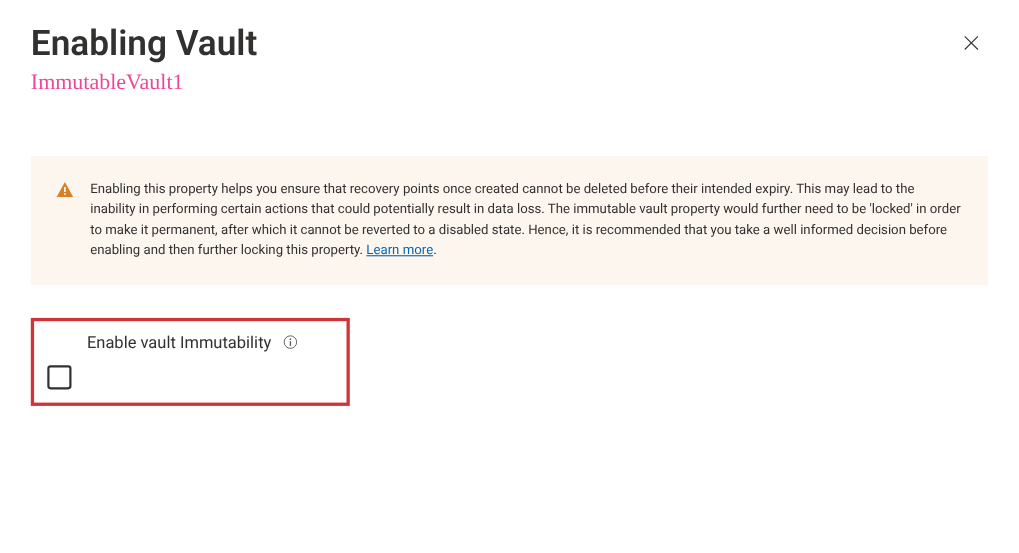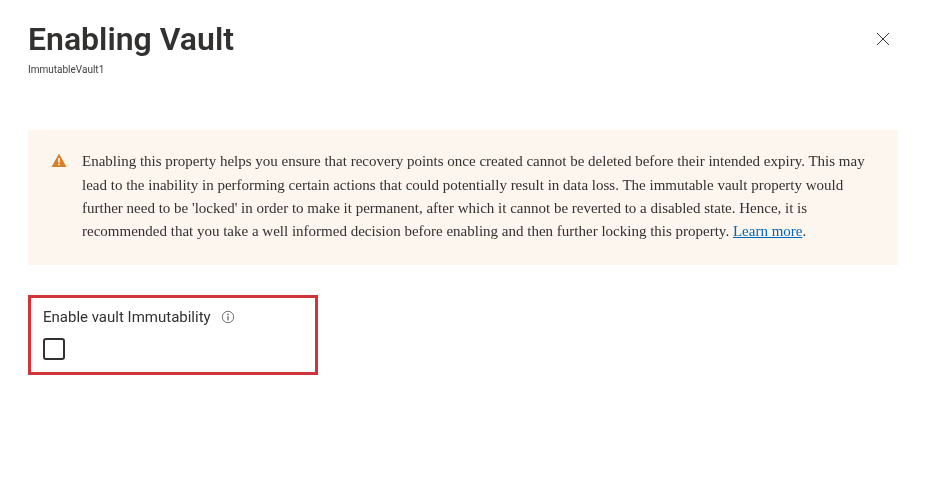--- a/index.html
+++ b/index.html
@@ -36,60 +36,61 @@
       justify-content: center;
       margin-top: 4px;
     }
     .close-btn svg {
       width: 18px;
       height: 18px;
       stroke: #323130;
       stroke-width: 1.3;
     }
     .subtitle {
-      font-size: 10px;
-      color: #404040;
+      font-size: 20px;
+      color: #ec4899;
       margin-bottom: 55px;
+      font-family: Liberation Serif, serif;
     }
     .warning-box {
       background: #fdf6ef;
       padding: 20px 24px 22px 22px;
       display: flex;
       align-items: flex-start;
       gap: 14px;
       margin-bottom: 30px;
     }
     .warning-icon {
       flex-shrink: 0;
       margin-top: 2px;
     }
     .warning-icon svg {
       width: 18px;
       height: 18px;
     }
     .warning-text {
-      font-size: 15px;
+      font-size: 12px;
       line-height: 1.55;
       color: #323130;
-      font-family: Liberation Serif, serif;
     }
     .learn-more {
       color: #0067b8;
       text-decoration: underline;
     }
     .highlight-box {
       border: 3px solid #d13438;
       padding: 10px 12px 12px 12px;
       width: 290px;
     }
     .checkbox-label-row {
       display: flex;
       align-items: center;
       gap: 10px;
       margin-bottom: 12px;
+      margin-left: 36px;
     }
     .checkbox-label {
       font-size: 15px;
       color: #323130;
     }
     .info-icon {
       display: inline-flex;
     }
     .info-icon svg {
       width: 14px;

